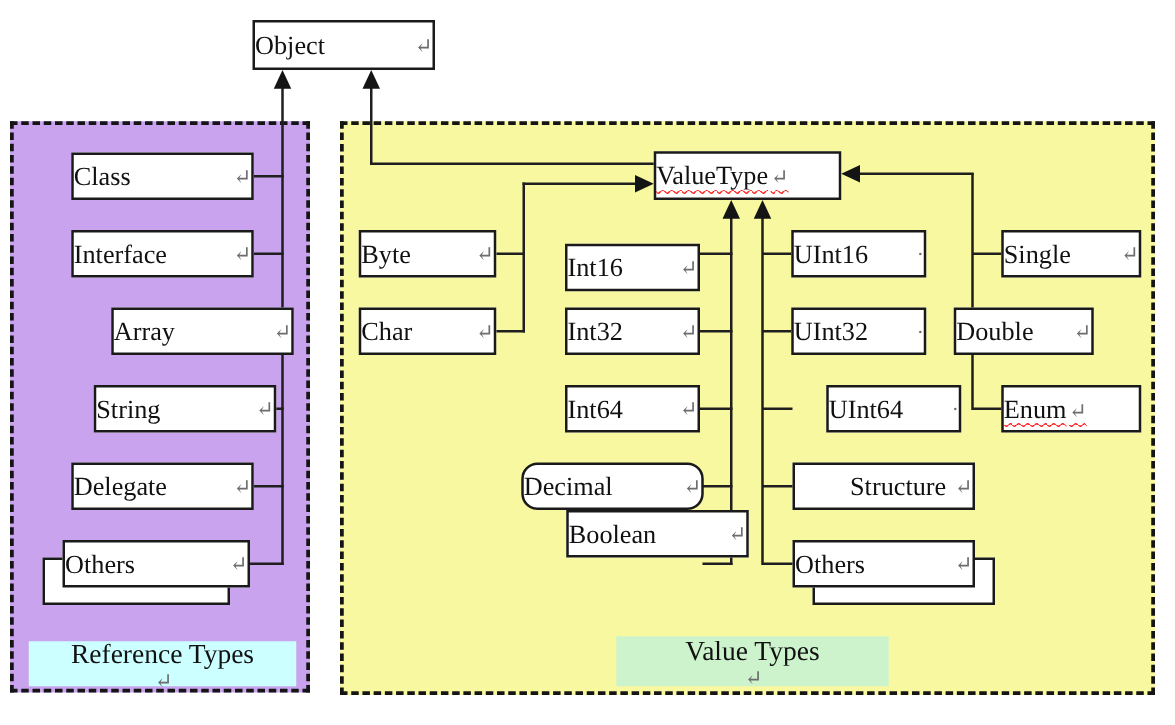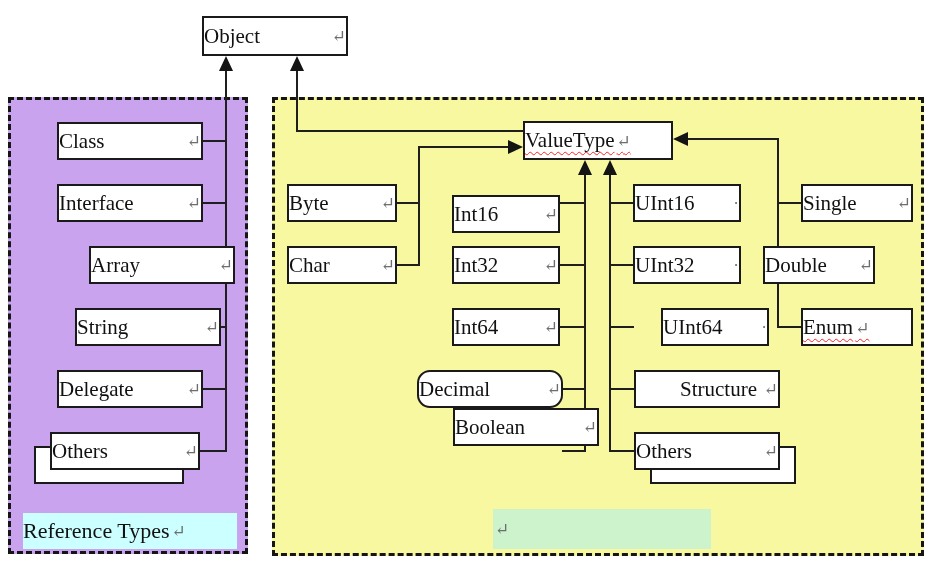--- a/index.html
+++ b/index.html
@@ -13,22 +13,22 @@
         white-space:nowrap;}
   .shadow{position:absolute;box-sizing:border-box;background:#ffffff;border:2px solid #1a1a1a;z-index:2;}
   .mark{color:#6e6e6e;font-size:17px;margin-left:2px;line-height:1;}
   .misspell{text-decoration:underline wavy var(--squiggle,#ff2222) 1px;text-underline-offset:4px;text-decoration-skip-ink:none;}
   .line{position:absolute;background:#1f1f1f;z-index:1;}
   .v{width:2px;} .h{height:2px;}
   .arr{position:absolute;width:0;height:0;z-index:2;}
   .arr.up{border-left:7px solid transparent;border-right:7px solid transparent;border-bottom:15px solid #141414;}
   .arr.right{border-top:7px solid transparent;border-bottom:7px solid transparent;border-left:15px solid #141414;}
   .arr.left{border-top:7px solid transparent;border-bottom:7px solid transparent;border-right:15px solid #141414;}
-  .region-label{position:absolute;box-sizing:border-box;display:flex;align-items:center;justify-content:flex-start;
-        font-size:22px;z-index:3;white-space:nowrap;}
+  .region-label{position:absolute;box-sizing:border-box;display:flex;align-items:center;justify-content:center;
+        font-size:22px;z-index:3;white-space:nowrap;flex-direction:column;}
   .region-label.ref{background:var(--ref-label-bg,#ccffff);left:23px;top:513px;width:214px;height:36px;}
   .region-label.val{background:var(--val-label-bg,#cdf3cd);left:493px;top:509px;width:218px;height:40px;}
 </style>
 </head>
 <body>
 
 <div class="canvas">
 
   <div class="region purple"></div>
   <div class="region yellow"></div>
@@ -174,16 +174,17 @@
   </div>
   <div class="node" style="left:801px;top:308px;width:112px;height:38px;">
     <span class="misspell"><span>Enum</span><span class="mark">↵</span></span>
   </div>
 
   <div class="region-label ref">
     <span>Reference Types</span>
       <span class="mark">↵</span>
   </div>
   <div class="region-label val">
+    <span>Value Types</span>
       <span class="mark">↵</span>
   </div>
 
 </div>
 
 </body></html>

